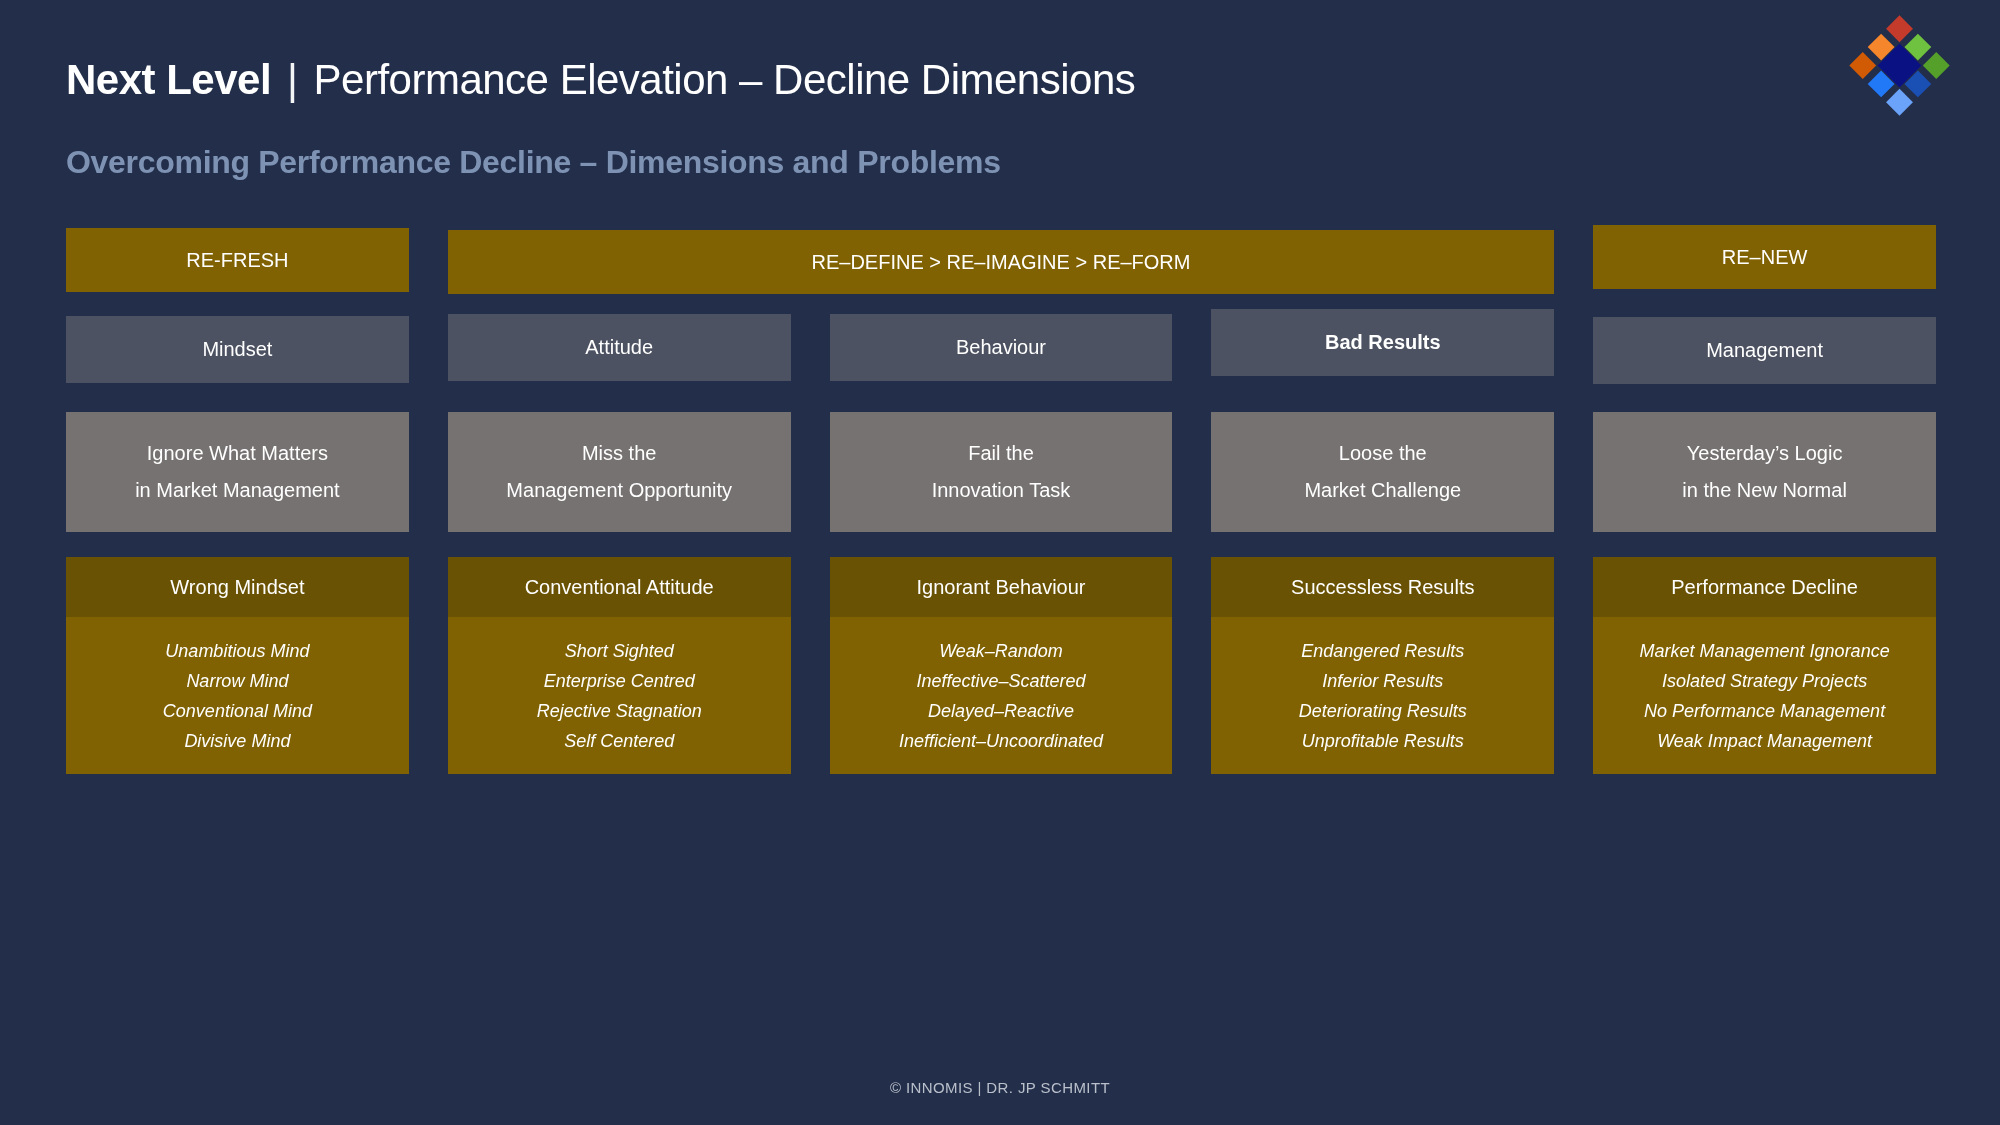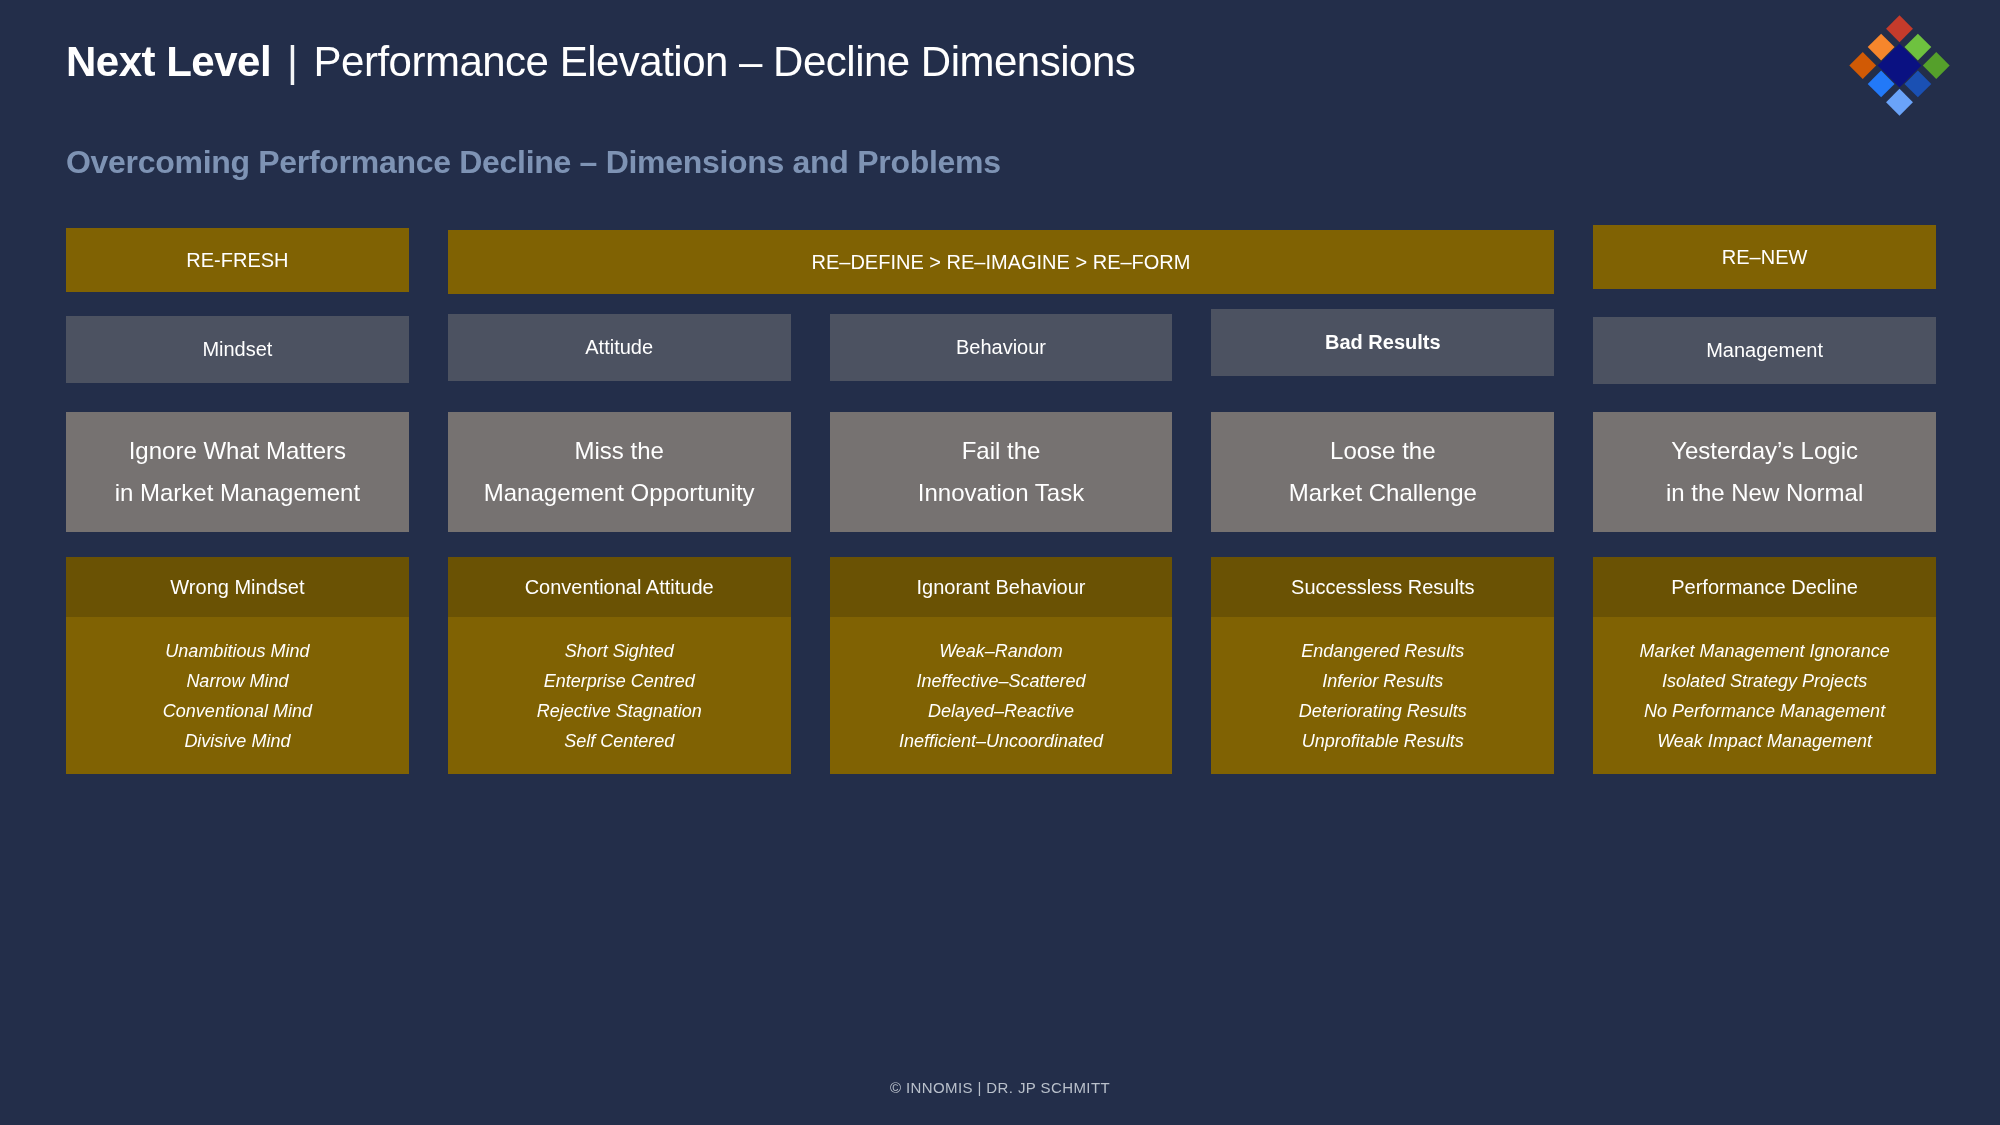--- a/index.html
+++ b/index.html
@@ -28,21 +28,21 @@
   .slide{
     position:relative;
     width:2000px;height:1125px;
     background:var(--background);
     overflow:hidden;
     color:var(--text-light);
   }
 
   
   .title-line{
-    position:absolute;left:66px;top:36px;
+    position:absolute;left:66px;top:54px;
     font-size:42px;line-height:52px;letter-spacing:-0.5px;
     color:#fff;white-space:nowrap;
   }
   .brand{font-weight:bold;}
   .sep{font-weight:normal;margin:0 16px;opacity:.95;}
   .page-title{font-weight:normal;}
 
   .logo{position:absolute;left:1848px;top:14px;width:104px;height:104px;}
   .logo-grid{
     position:absolute;left:16px;top:16px;width:71px;height:71px;
@@ -90,21 +90,21 @@
   .dim{background:var(--slate);grid-row:3;}
   .dim.c1{grid-column:1;transform:translateY(2px);}
   .dim.c2{grid-column:2;}
   .dim.c3{grid-column:3;}
   .dim.c4{grid-column:4;transform:translateY(-5px);font-weight:bold;}
   .dim.c5{grid-column:5;transform:translateY(3px);}
 
   .problem{
     background:var(--gray);grid-row:5;
     display:flex;flex-direction:column;align-items:center;justify-content:center;
-    row-gap:14px;font-size:24px;text-align:center;
+    row-gap:14px;font-size:20px;text-align:center;
   }
   .problem.c1{grid-column:1;} .problem.c2{grid-column:2;} .problem.c3{grid-column:3;}
   .problem.c4{grid-column:4;} .problem.c5{grid-column:5;}
 
   .card{grid-row:7;display:flex;flex-direction:column;}
   .card.c1{grid-column:1;} .card.c2{grid-column:2;} .card.c3{grid-column:3;}
   .card.c4{grid-column:4;} .card.c5{grid-column:5;}
   .card-header{
     height:60px;flex:0 0 60px;background:var(--gold-header);
     display:flex;align-items:center;justify-content:center;

